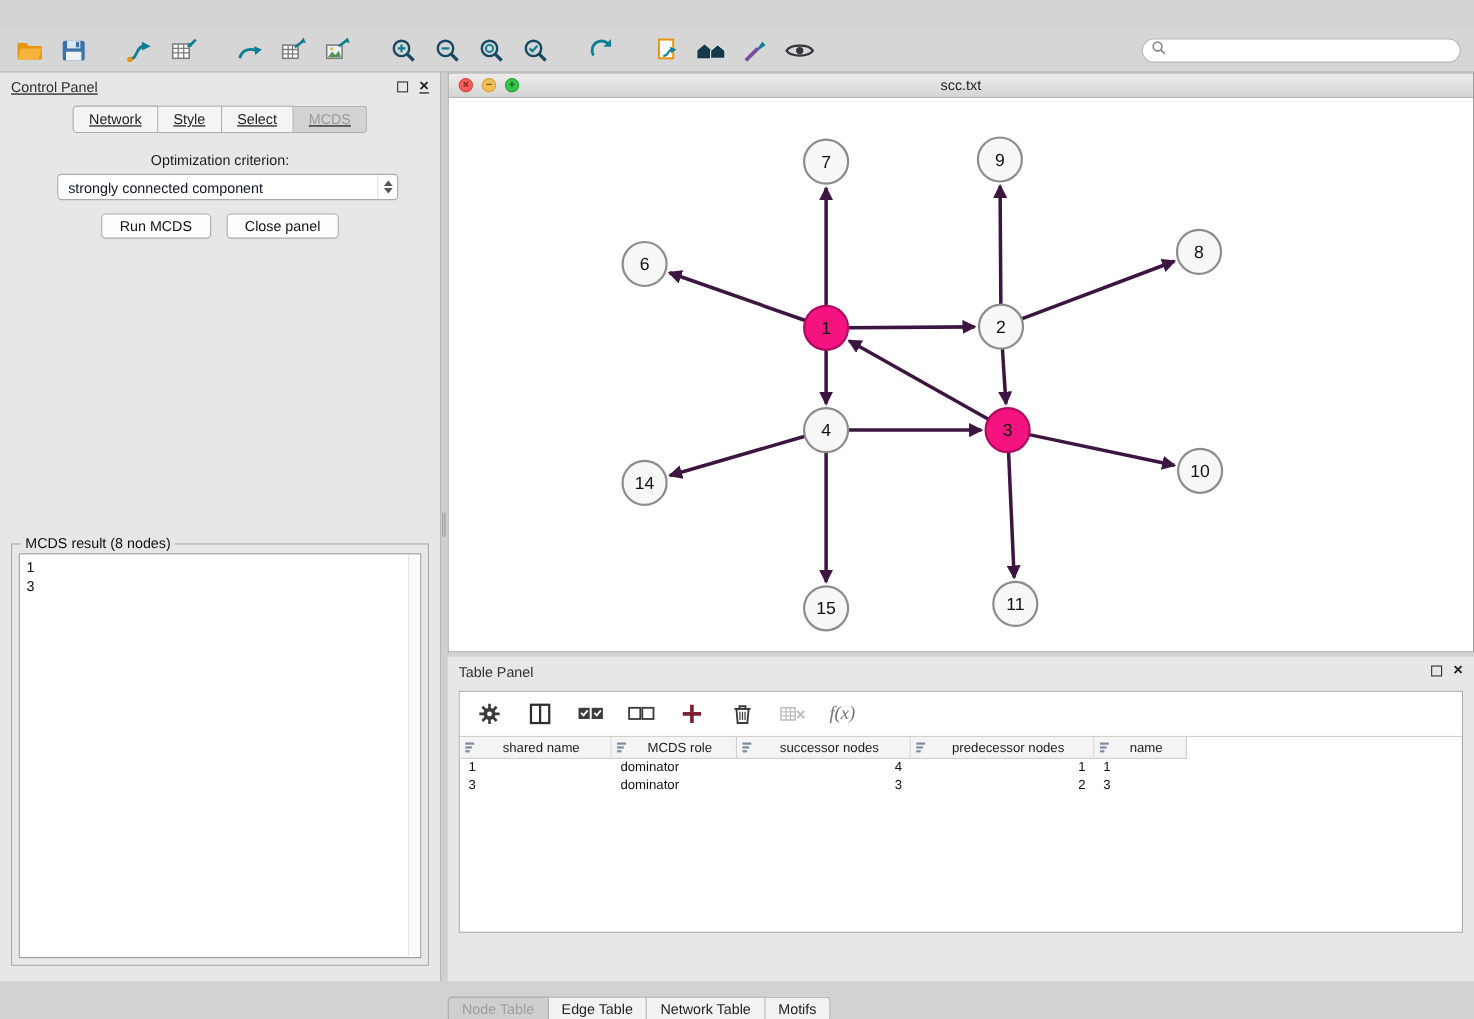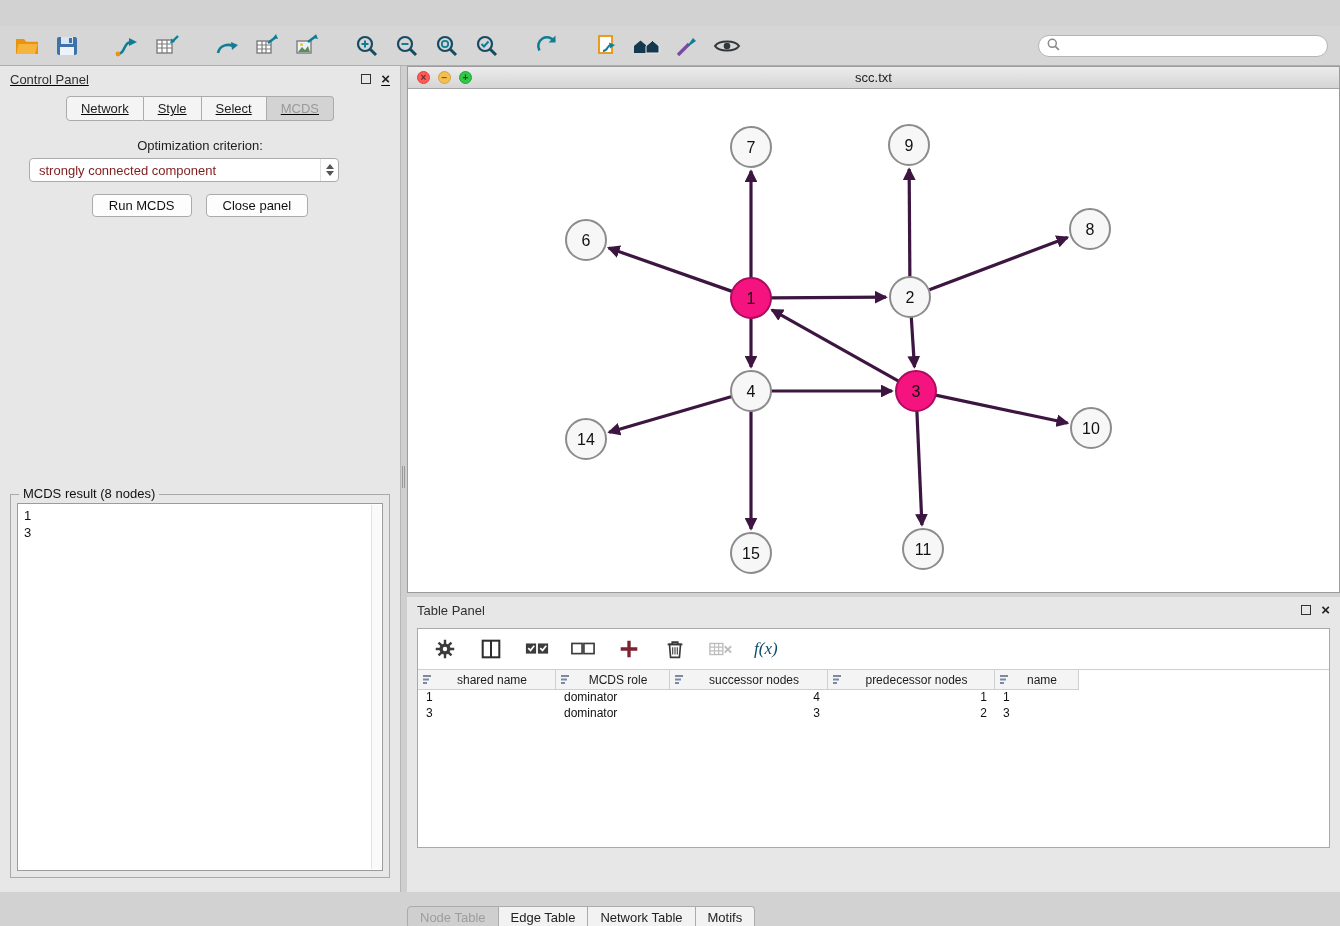--- a/index.html
+++ b/index.html
@@ -37,23 +37,23 @@
 
   .cp-tabs { display:flex; justify-content:center; margin-top:4px; }
   .cp-tab { font-size:13px; padding:4px 14px; background:#f4f4f4; border:1px solid #ababab;
     border-left:none; color:#222; }
   .cp-tab:first-child { border-left:1px solid #ababab; border-radius:4px 0 0 4px; }
   .cp-tab:last-child { border-radius:0 4px 4px 0; }
   .cp-tab.active { background:#d3d3d3; color:#9a9a9a; }
 
   .opt-label { position:absolute; left:0; top:72px; width:100%; text-align:center;
     font-size:13px; color:#1d1d1d; }
-  .dropdown { position:absolute; left:29px; top:92px; width:310px; height:24px;
+  .dropdown { position:absolute; left:52px; top:92px; width:310px; height:24px;
     background:#fff; border:1px solid #ababab; border-radius:4px;
-    display:flex; align-items:center; font-size:13px; padding-left:9px; color:#7f1d1d; }
+    display:flex; align-items:center; font-size:13px; padding-left:9px; color:#0f172a; }
   .dd-stepper { margin-left:auto; width:18px; height:100%; display:flex; flex-direction:column;
     align-items:center; justify-content:center; gap:2px; border-left:1px solid #e0e0e0; }
   .tri-up { width:0; height:0; border-left:4px solid transparent; border-right:4px solid transparent;
     border-bottom:5px solid #555; }
   .tri-down { width:0; height:0; border-left:4px solid transparent; border-right:4px solid transparent;
     border-top:5px solid #555; }
   .cp-buttons { position:absolute; left:0; top:128px; width:100%; display:flex;
     justify-content:center; gap:14px; }
   .mac-btn { font-size:13px; background:#fdfdfd; border:1px solid #ababab; border-radius:4px;
     padding:3px 16px; color:#111; font-family:"Liberation Sans", sans-serif; }
@@ -88,21 +88,21 @@
   .net-canvas svg text { font-family:"Liberation Sans", sans-serif; }
 
   
   .table-panel { position:absolute; left:407px; top:597px; width:933px; height:295px;
     background:#e7e7e7; }
   .tp-inner { position:absolute; left:10px; top:31px; width:913px; height:220px;
     background:#fff; border:1px solid #a9a9a9; }
   .tp-toolbar { height:40px; display:flex; align-items:center; gap:20px; padding:0 14px;
     background:#fff; }
   .tp-toolbar .tbtn { width:26px; height:26px; }
-  .fx { font-family:"Liberation Serif", serif; font-style:italic; font-size:17px; color:#0c4a6e; }
+  .fx { font-family:"Liberation Serif", serif; font-style:italic; font-size:17px; color:#737373; }
   .grid-head { display:flex; height:21px; border-top:1px solid #cfcfcf; }
   .gh-cell { border-right:1px solid #cfcfcf; border-bottom:1px solid #cfcfcf; background:#f4f4f4;
     display:flex; align-items:center; font-size:12px; color:#1c1c1c; padding:0 4px; }
   .gh-cell .gh-label { flex:1; text-align:center; }
   .grid-row { display:flex; height:16px; font-size:12px; color:#111; }
   .gr-cell { padding:0 8px; overflow:hidden; white-space:nowrap; }
   .num-r { text-align:right; }
   .w-shared { width:138px; } .w-role { width:114px; } .w-succ { width:158px; }
   .w-pred { width:167px; } .w-name { width:84px; }
 

